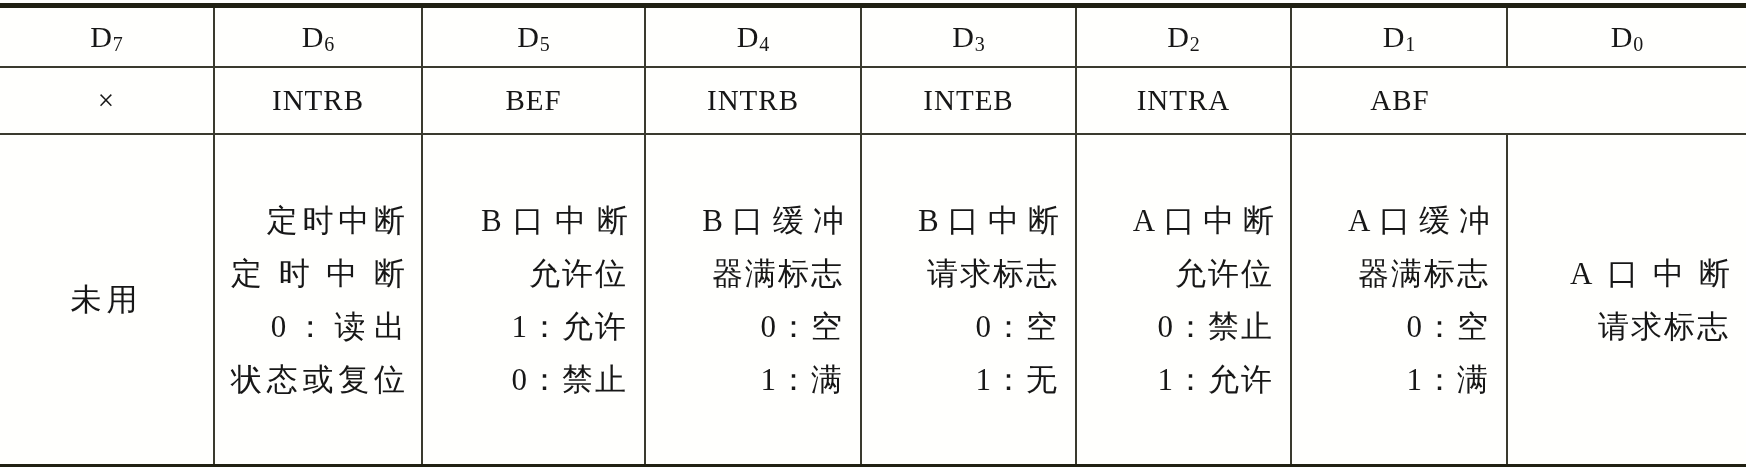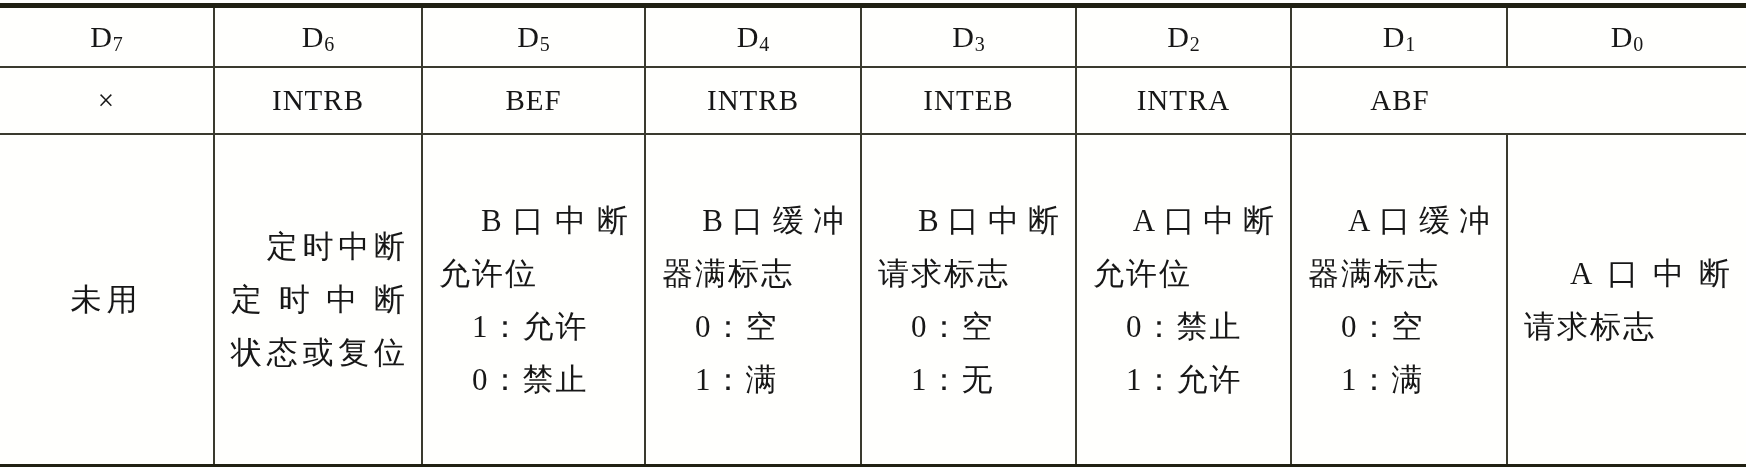--- a/index.html
+++ b/index.html
@@ -60,21 +60,21 @@
   .ln{
     height:53px;
     line-height:53px;
     white-space:pre;
   }
   .lj{
     text-align:justify;
     text-align-last:justify;
   }
   .ll{
-    text-align:left;
+    text-align:right;
     letter-spacing:2px;
   }
   .lc{
     text-align:center;
     letter-spacing:5px;
   }
 </style>
 </head>
 <body>
 
@@ -126,20 +126,21 @@
       <div class="cell mncell">ABF</div>
     </div>
 
     <div class="row r-desc">
       <div class="cell desccell">
         <div class="ln lc">未用</div>
       </div>
       <div class="cell desccell">
         <div class="ln lj">　定时中断</div>
         <div class="ln lj">定时中断</div>
+        <div class="ln lj">　0：读出</div>
         <div class="ln lj">状态或复位</div>
       </div>
       <div class="cell desccell">
         <div class="ln lj">　B口中断</div>
         <div class="ln ll">允许位</div>
         <div class="ln ll">　1：允许</div>
         <div class="ln ll">　0：禁止</div>
       </div>
       <div class="cell desccell">
         <div class="ln lj">　B口缓冲</div>

